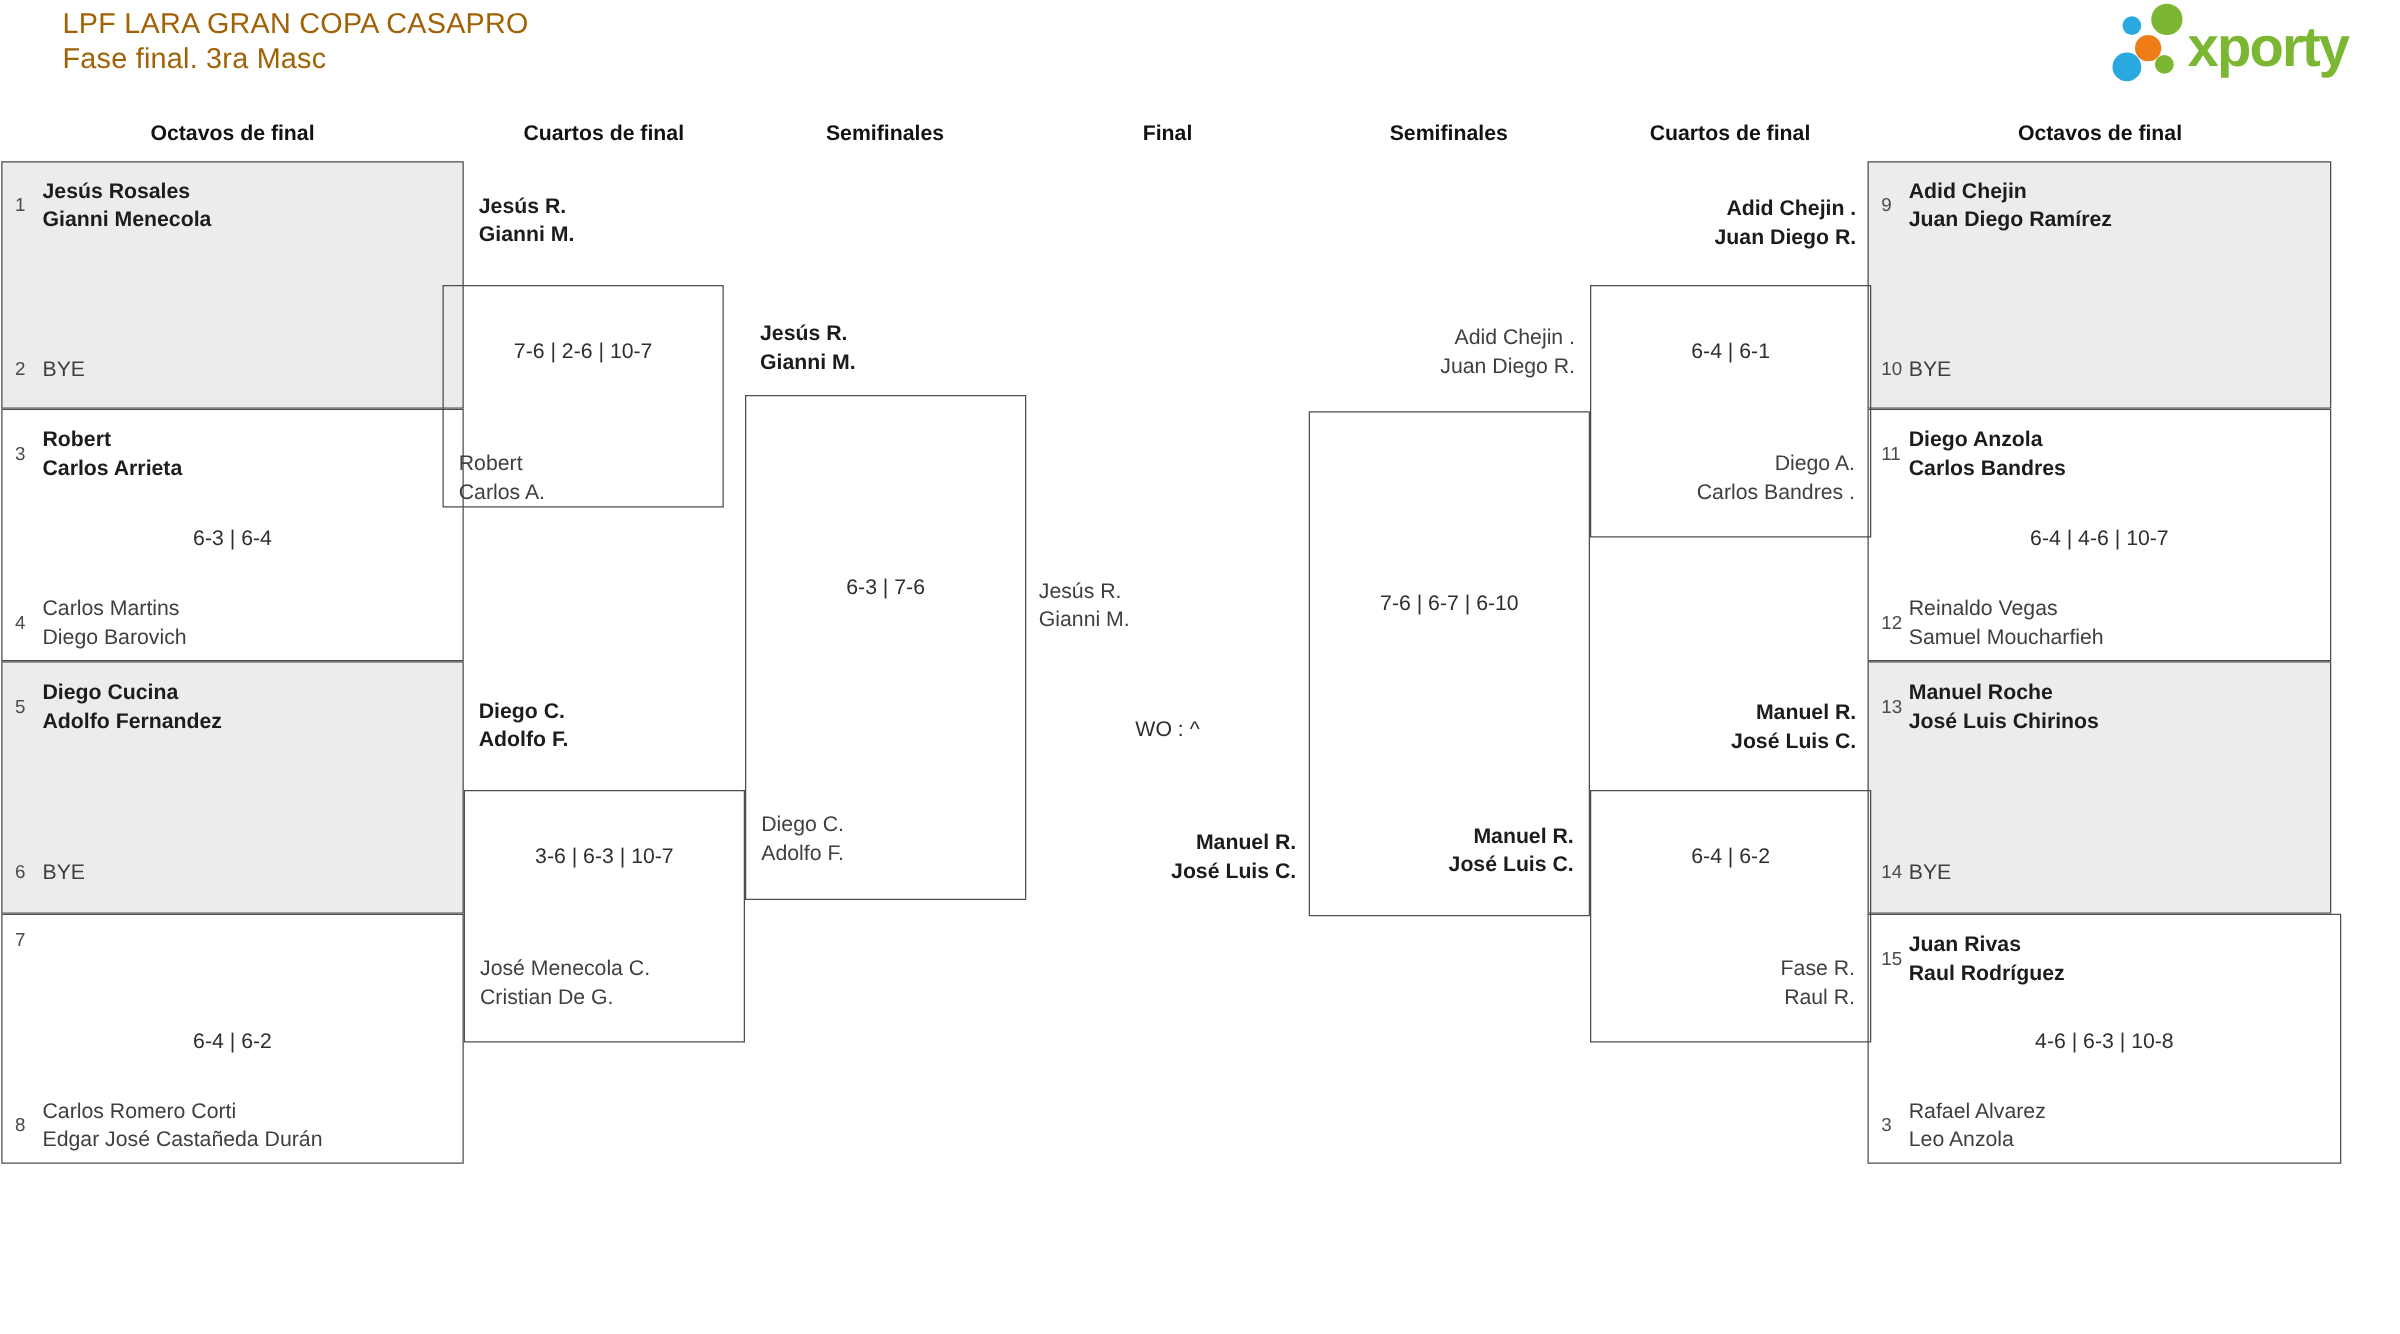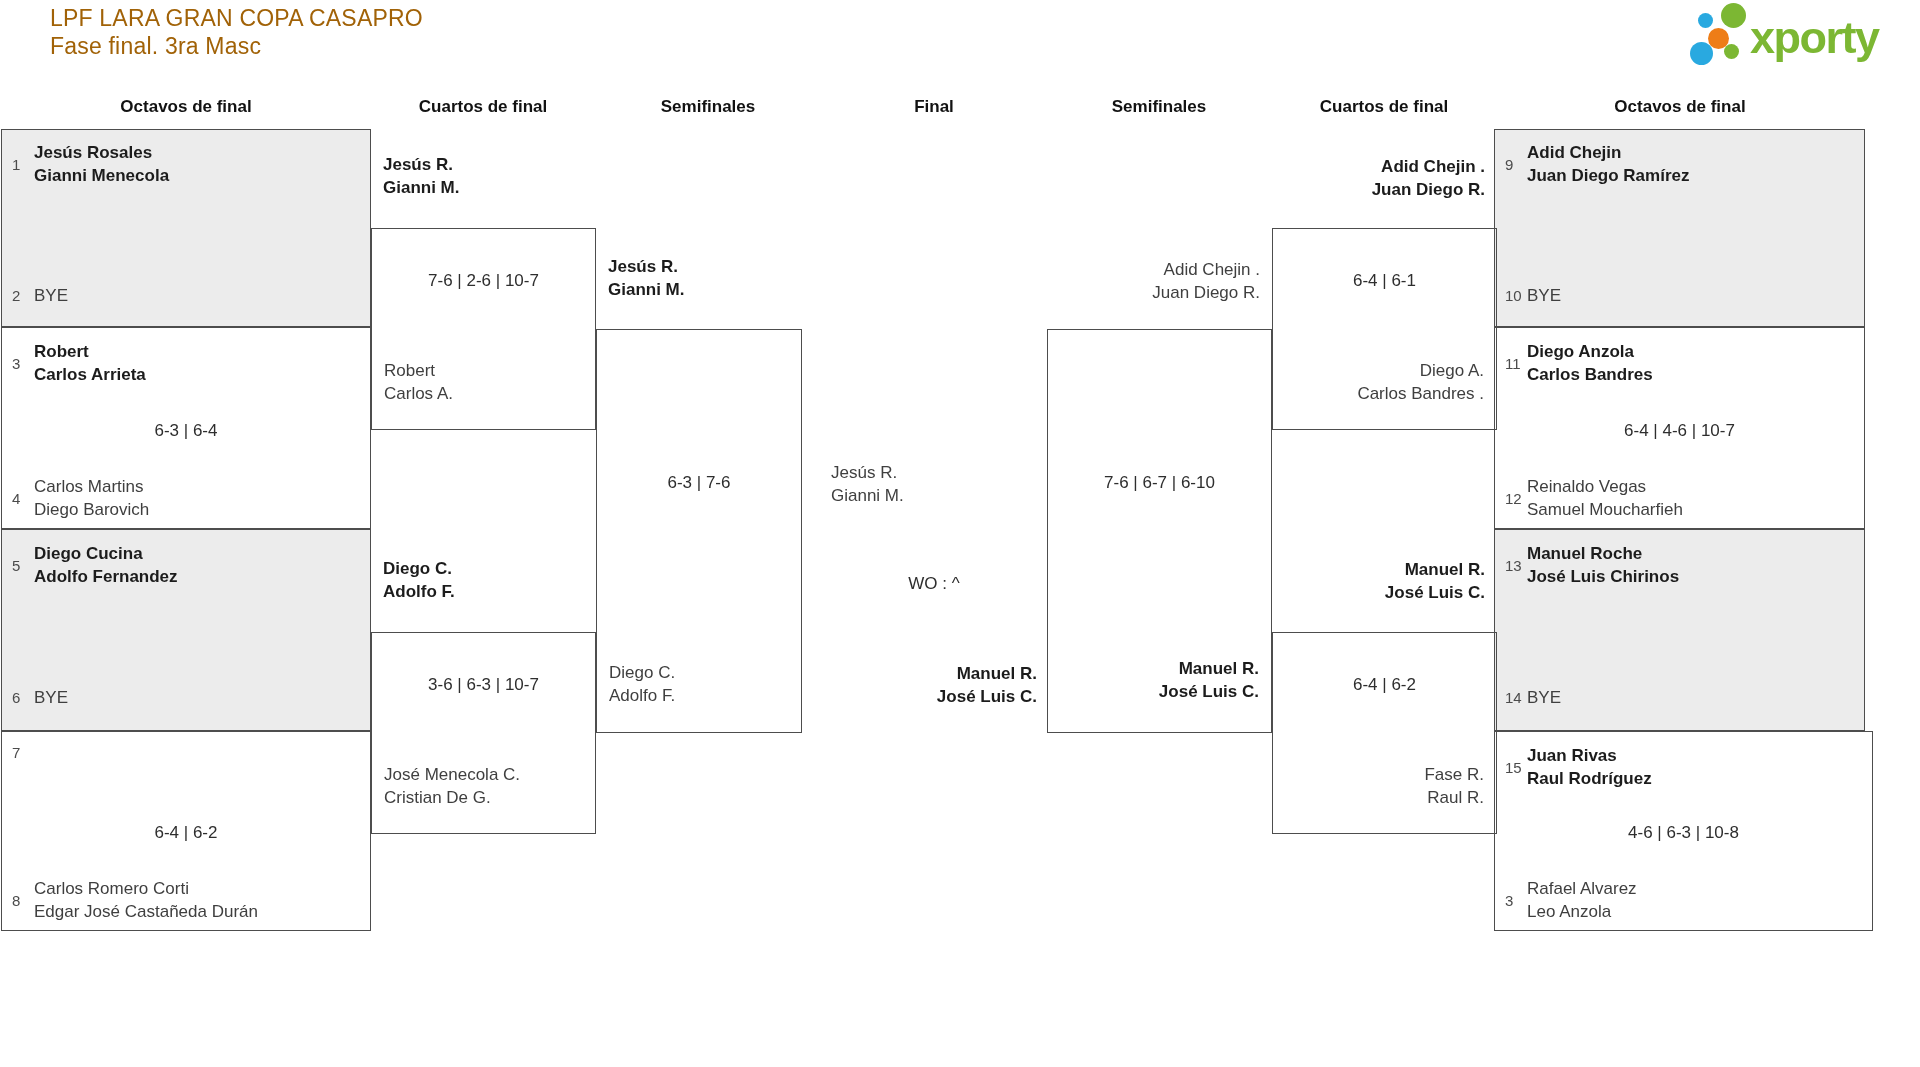--- a/index.html
+++ b/index.html
@@ -194,21 +194,21 @@
         <div>Rafael Alvarez</div>
         <div>Leo Anzola</div>
       </div>
     </div>
   </div>
 
   <div class="lb b" style="left:383px;top:153px">
     <div>Jesús R.</div>
     <div>Gianni M.</div>
   </div>
-  <div class="box plain" style="left:371px;top:228px;width:225px;height:202px">
+  <div class="box plain" style="left:354px;top:228px;width:225px;height:178px">
     <div class="sc" style="top:40px">7-6 | 2-6 | 10-7</div>
     <div class="inbox nm" style="left:12px;top:130px">
       <div>Robert</div>
       <div>Carlos A.</div>
     </div>
   </div>
 
   <div class="lb b" style="left:383px;top:557px">
     <div>Diego C.</div>
     <div>Adolfo F.</div>
@@ -242,21 +242,21 @@
     <div class="inbox nm ra" style="right:12px;top:130px">
       <div>Fase R.</div>
       <div>Raul R.</div>
     </div>
   </div>
 
   <div class="lb b" style="left:608px;top:255px">
     <div>Jesús R.</div>
     <div>Gianni M.</div>
   </div>
-  <div class="box plain" style="left:596px;top:329px;width:206px;height:404px">
+  <div class="box plain" style="left:596px;top:316px;width:225px;height:404px">
     <div class="sc" style="top:141px">6-3 | 7-6</div>
     <div class="inbox nm" style="left:12px;top:331px">
       <div>Diego C.</div>
       <div>Adolfo F.</div>
     </div>
   </div>
 
   <div class="lb r ra" style="left:1050px;top:258px;width:210px">
     <div>Adid Chejin .</div>
     <div>Juan Diego R.</div>

